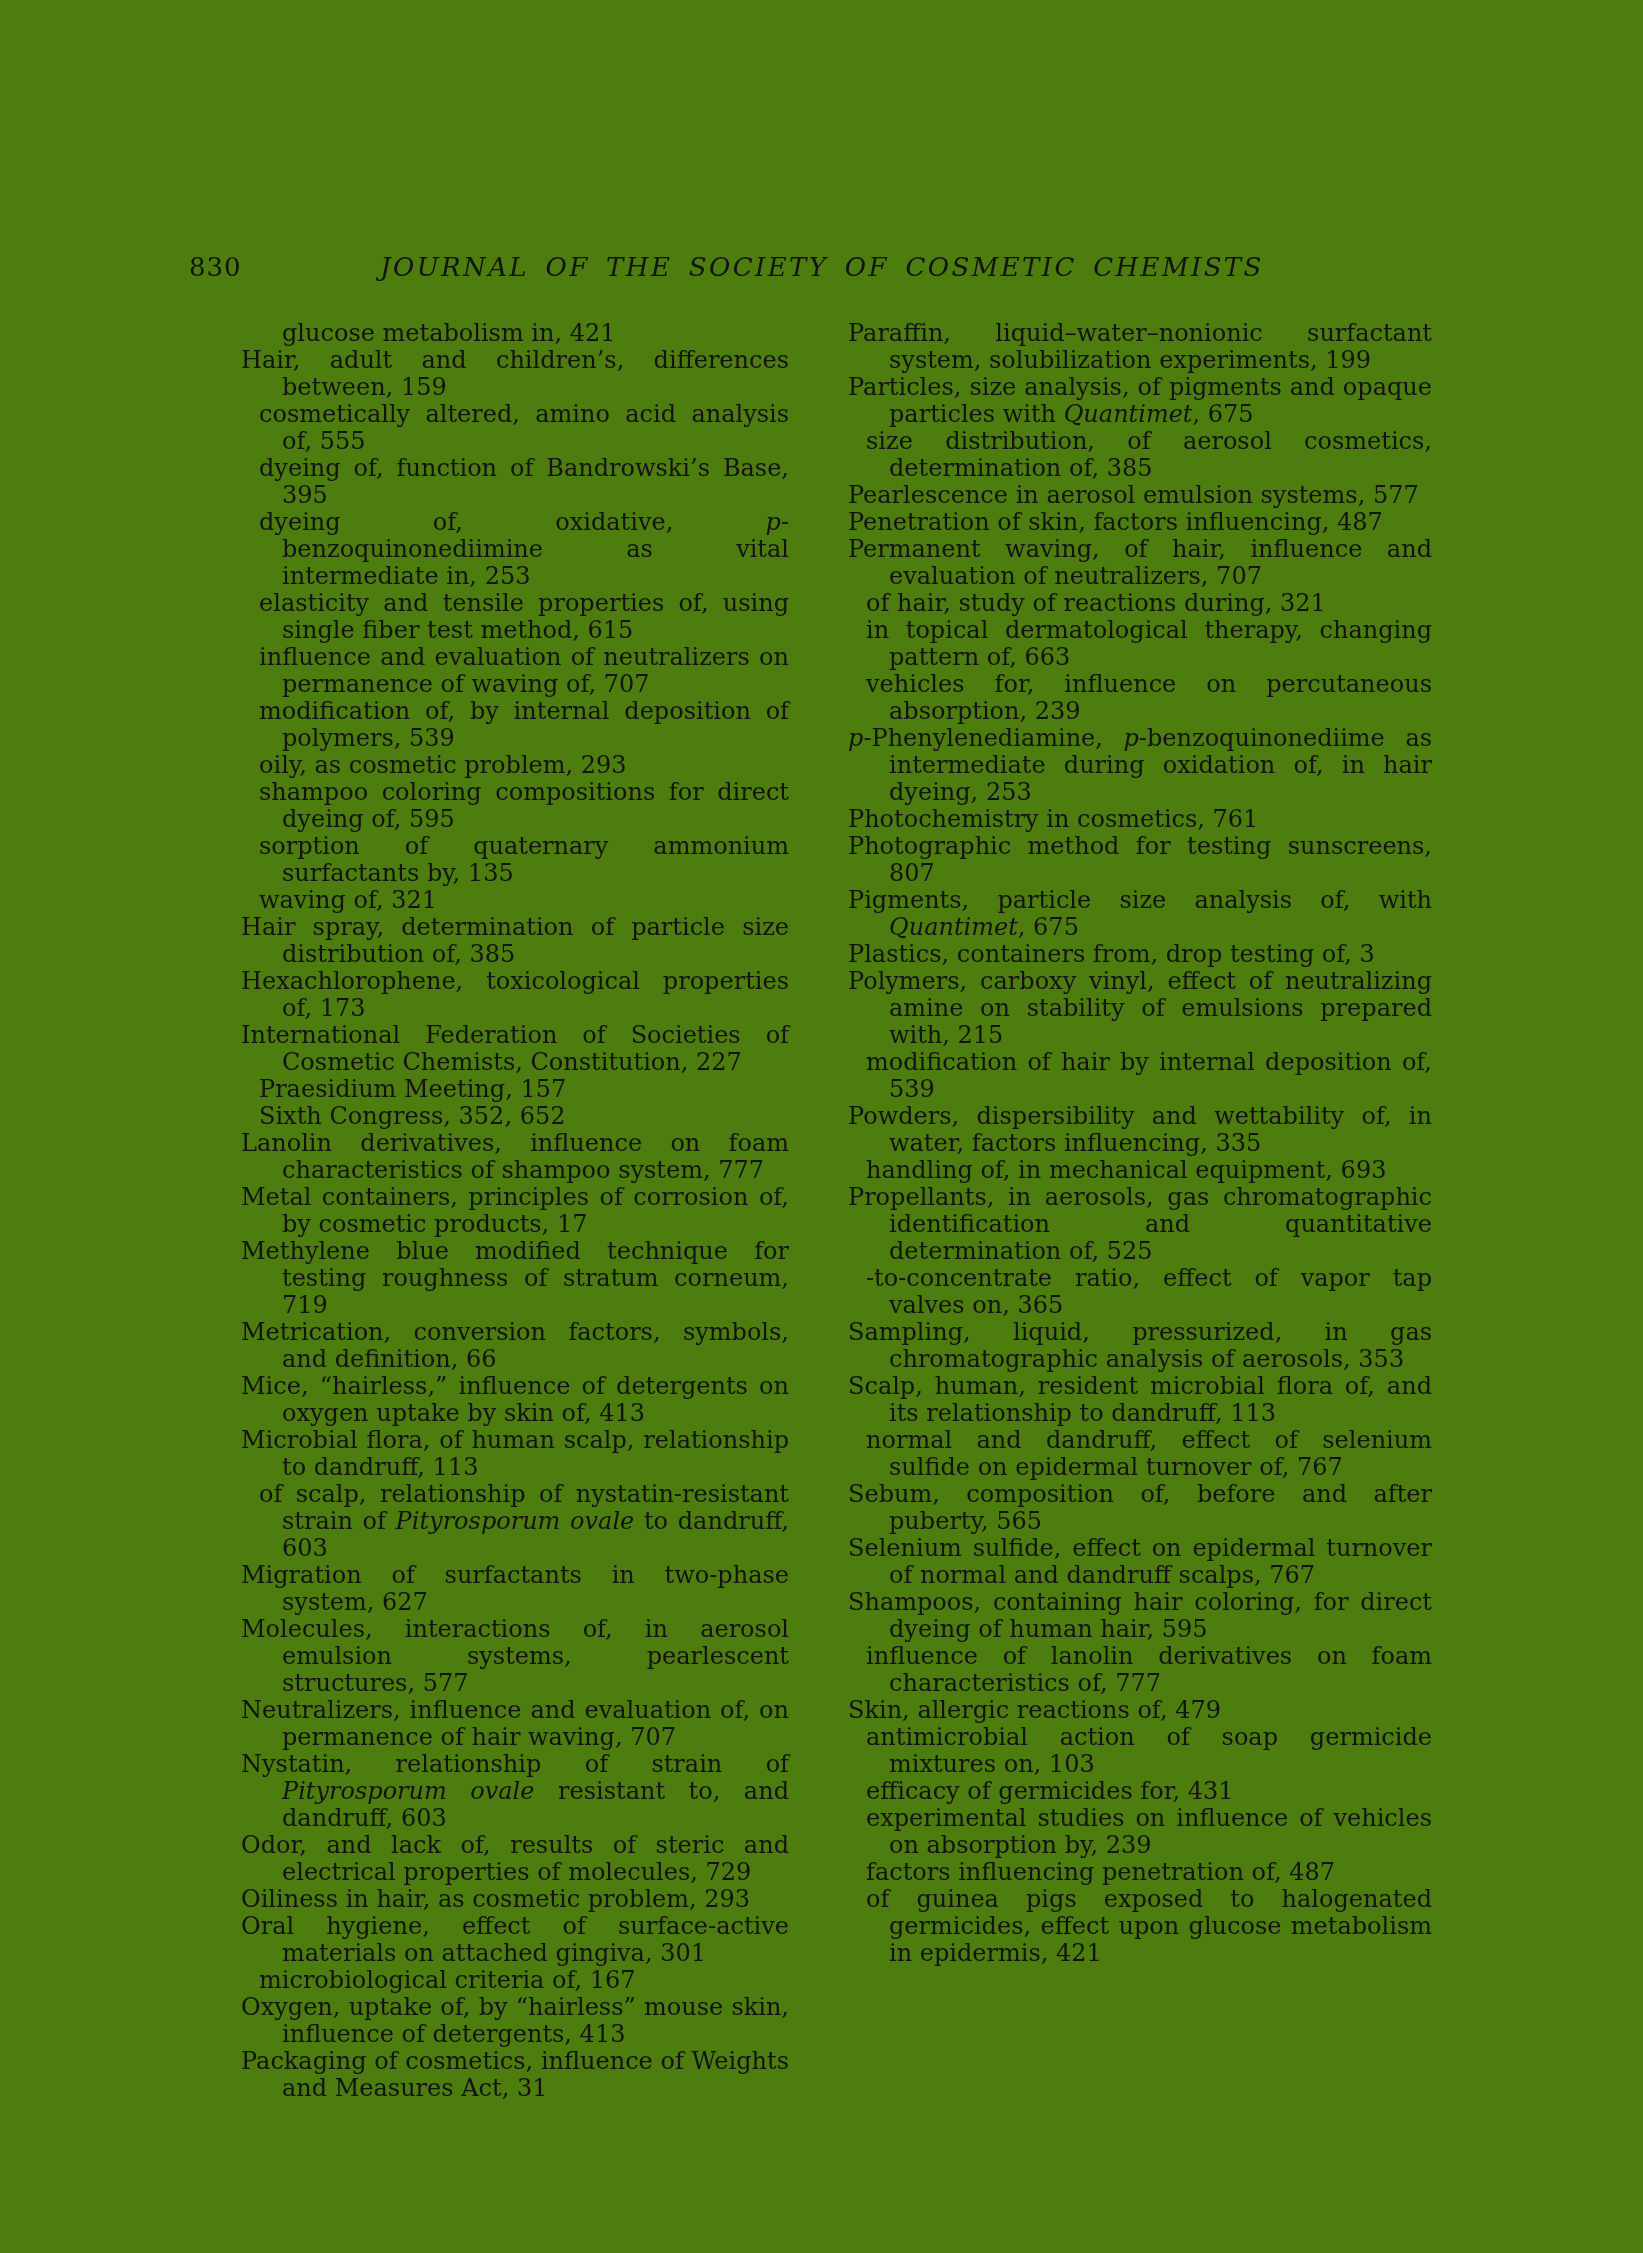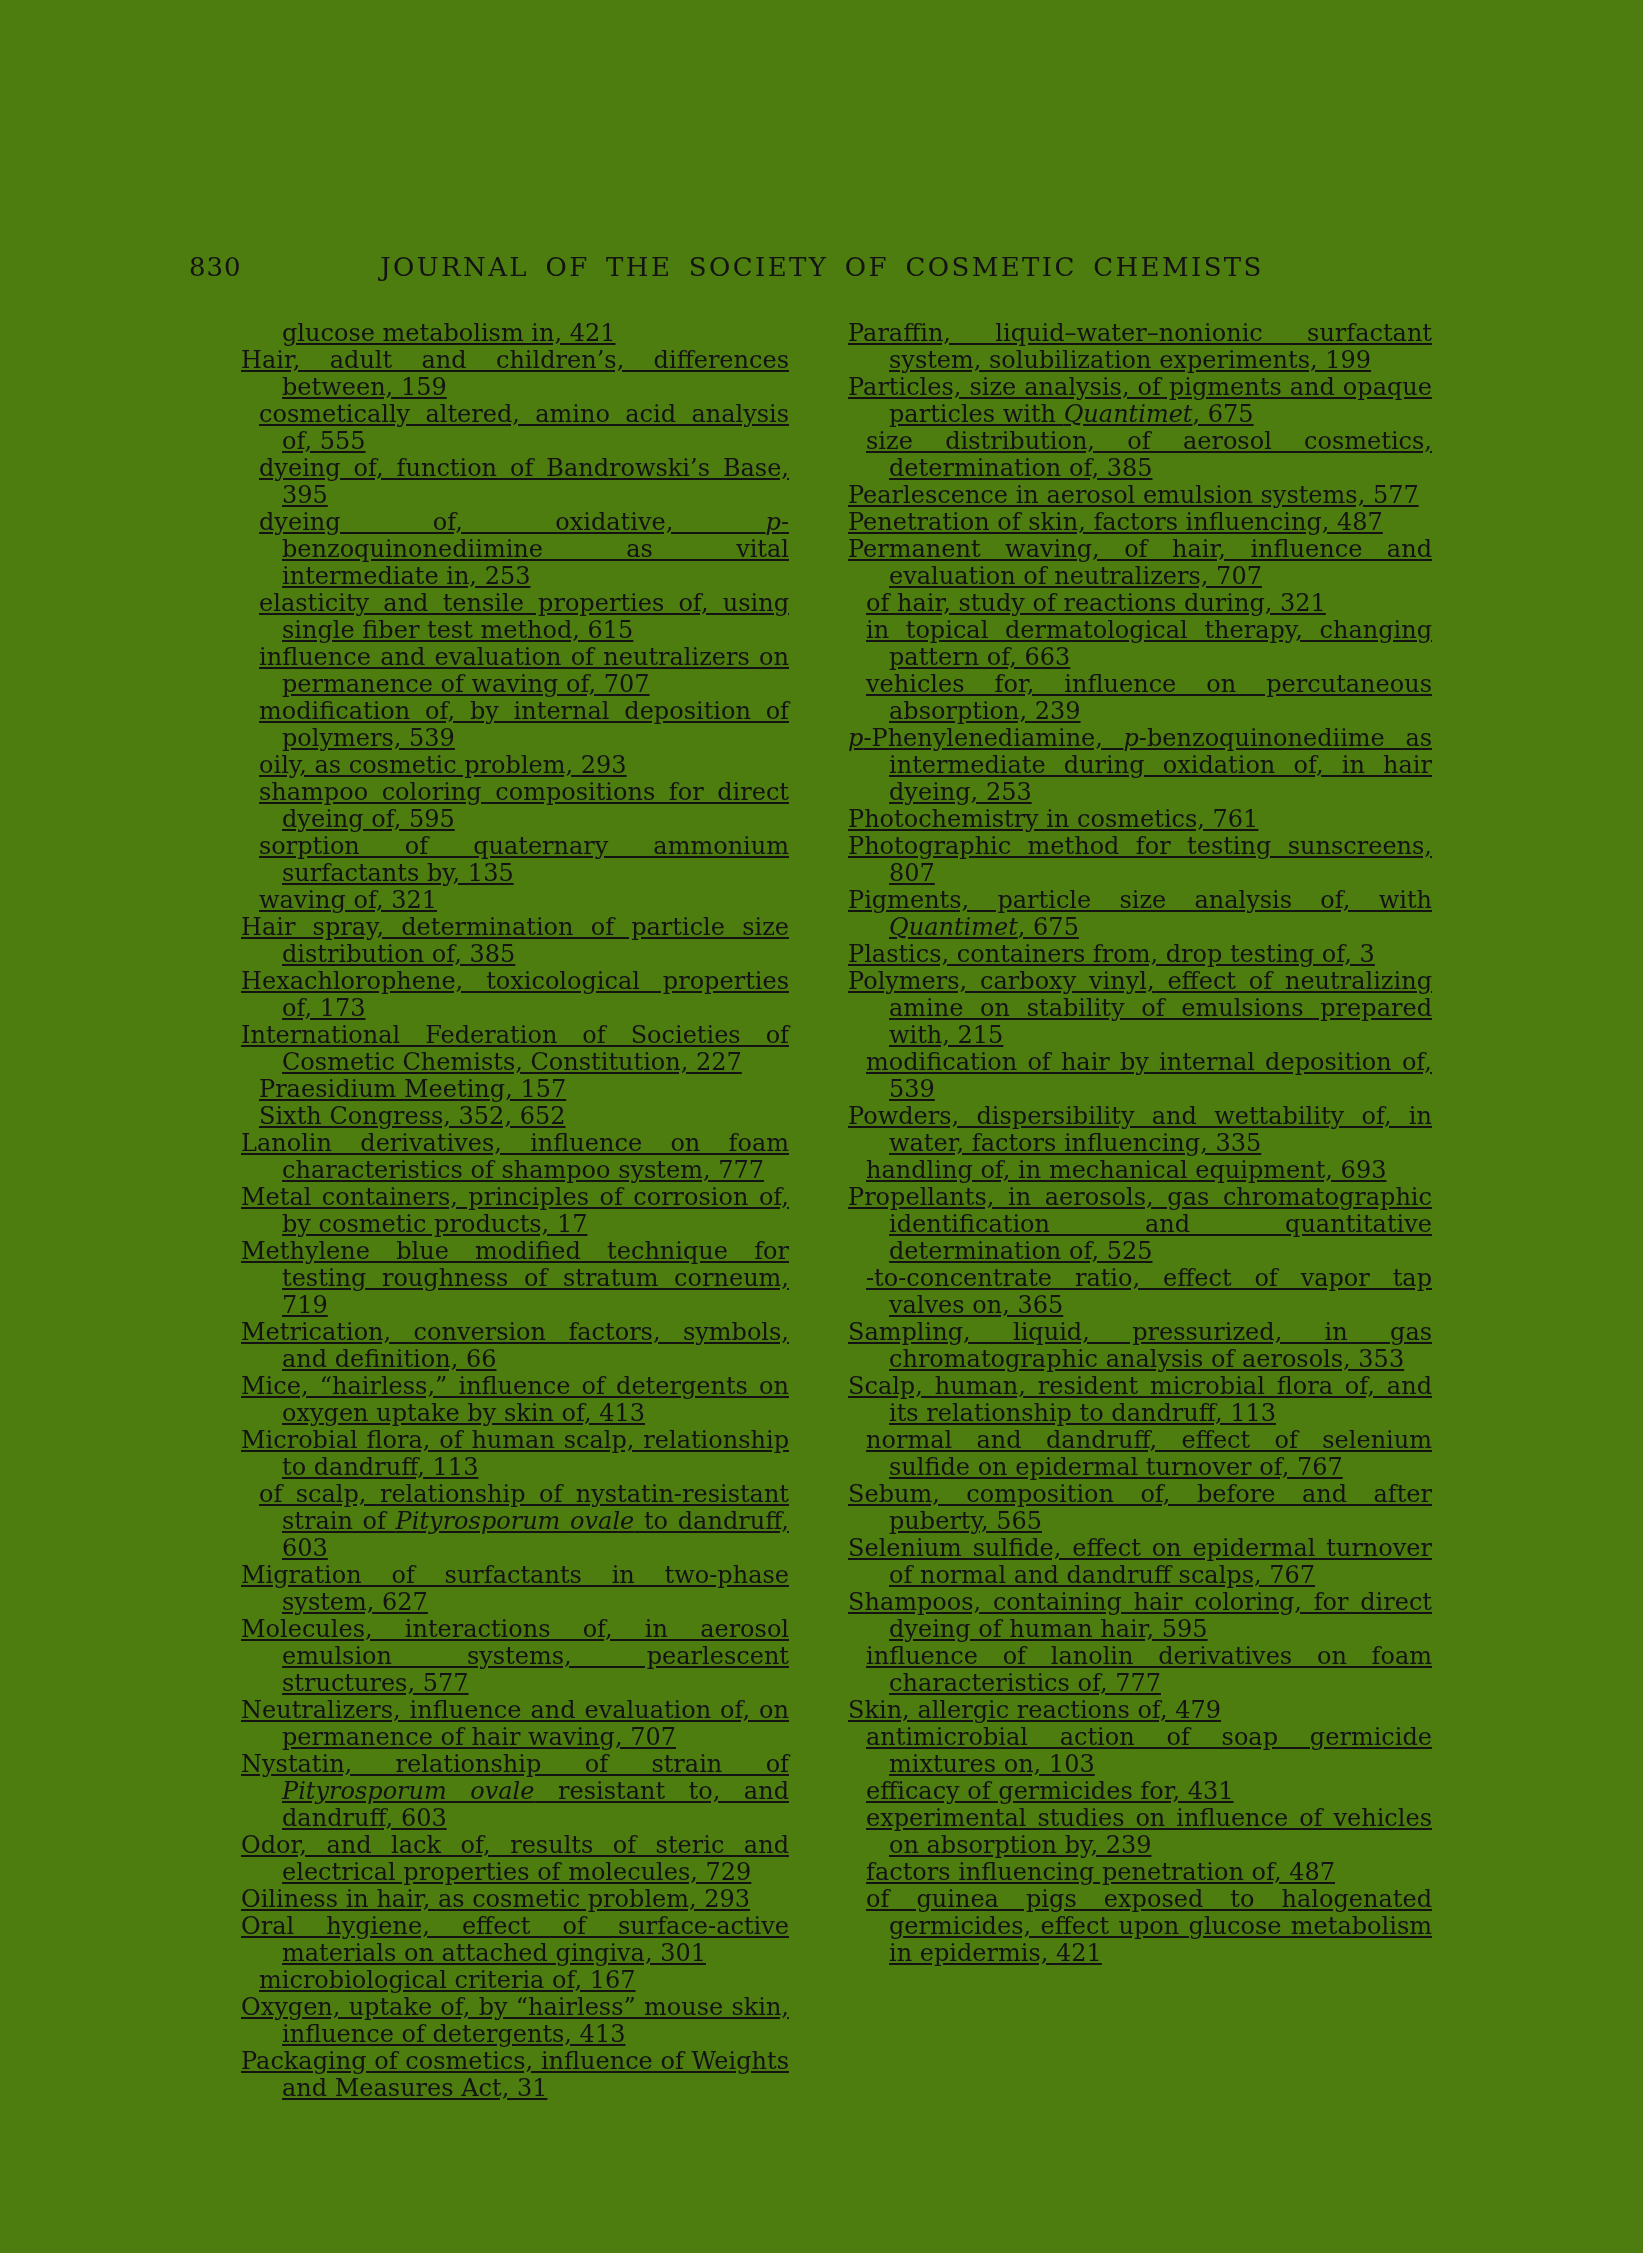--- a/index.html
+++ b/index.html
@@ -31,30 +31,30 @@
     left: 189px;
     top: 0;
     letter-spacing: 1px;
   }
   .journal-title {
     display: block;
     text-align: center;
     letter-spacing: 2.4px;
     word-spacing: 5.8px;
     white-space: nowrap;
+    font-style: italic;
   }
   
   .col {
     position: absolute;
     top: 320px;
     font-size: 24px;
     line-height: 27px;
     text-align: justify;
     hyphens: auto;
-    text-decoration: underline;
     -webkit-hyphens: auto;
   }
   .col-left  { left: 241px; width: 548px; }
   .col-right { left: 848px; width: 584px; }
   .entry {
     margin: 0;
     padding-left: 41px;
   }
   .entry.lvl0 { text-indent: -41px; }
   .entry.lvl1 { text-indent: -23px; }

